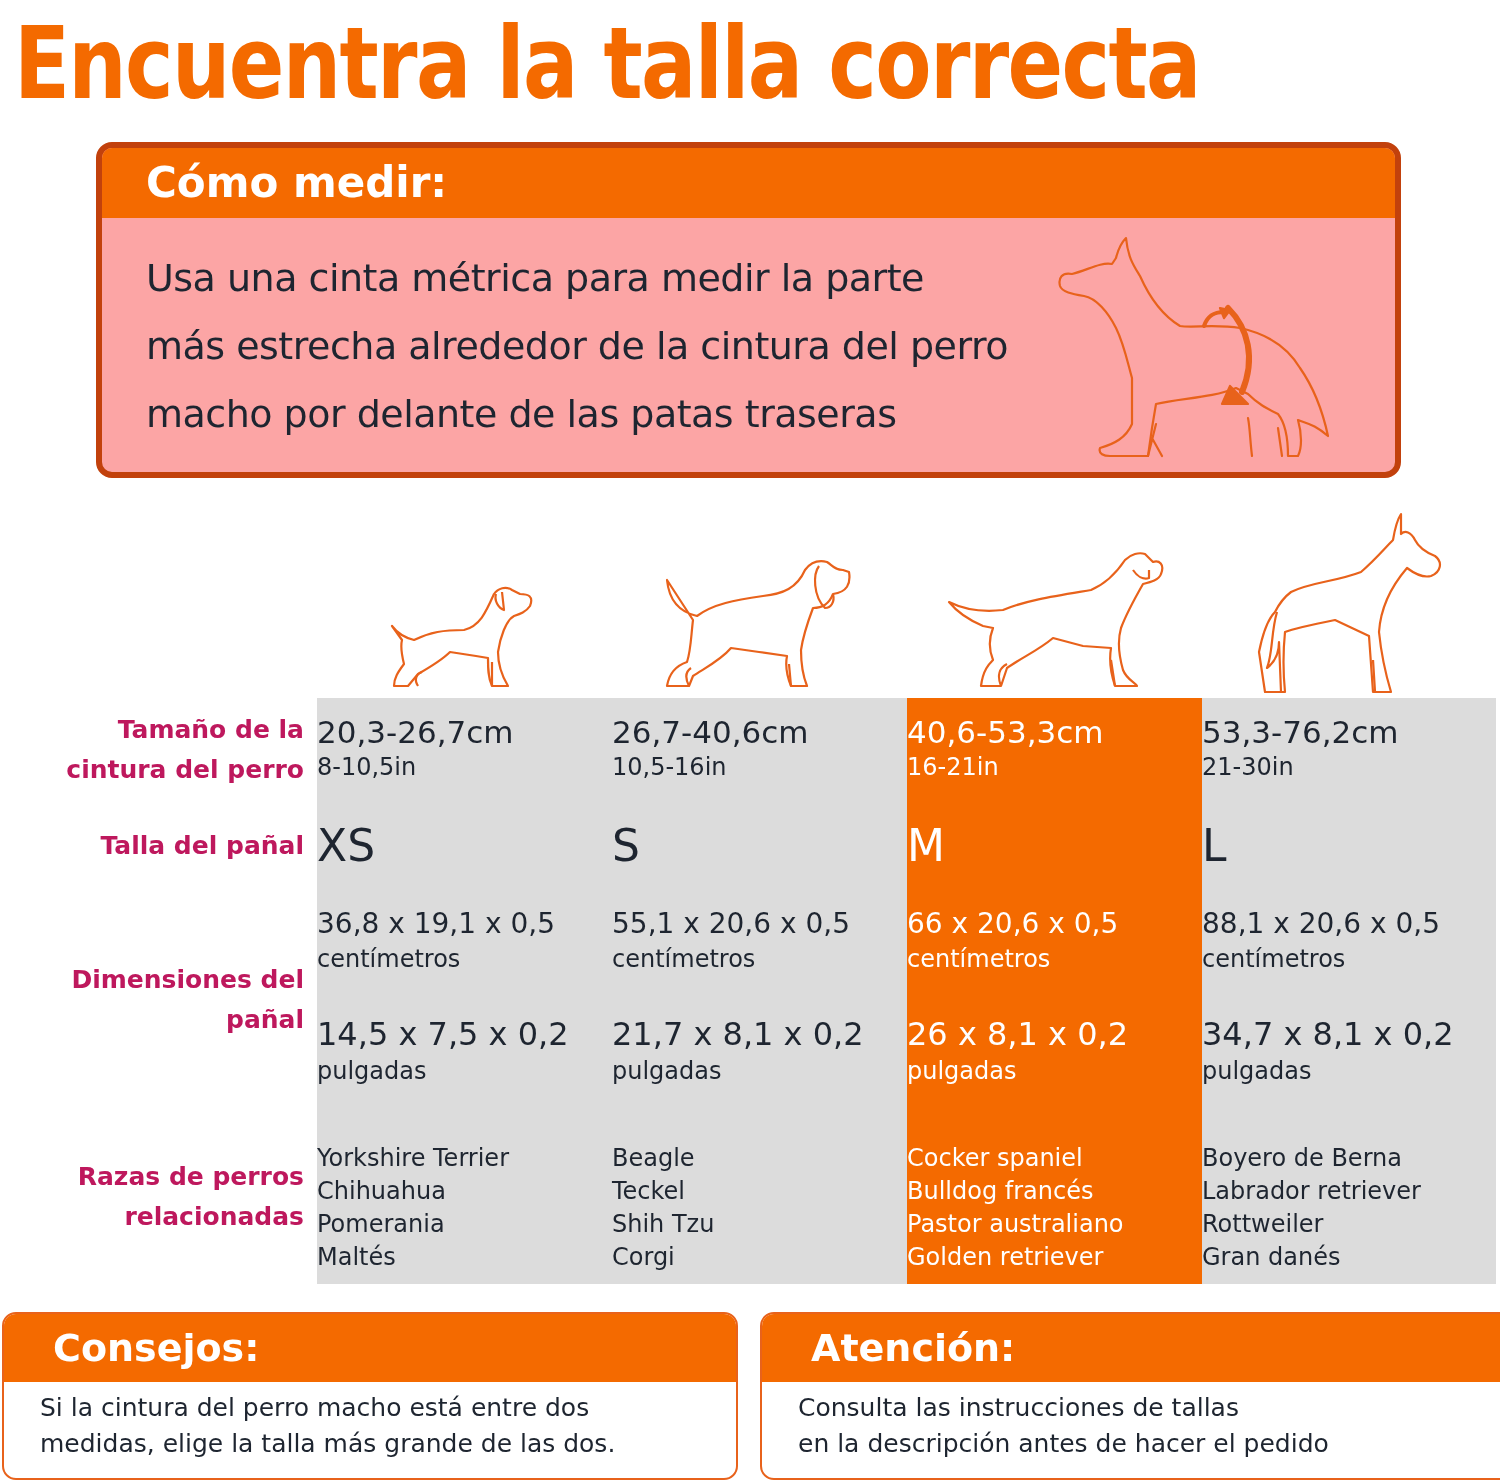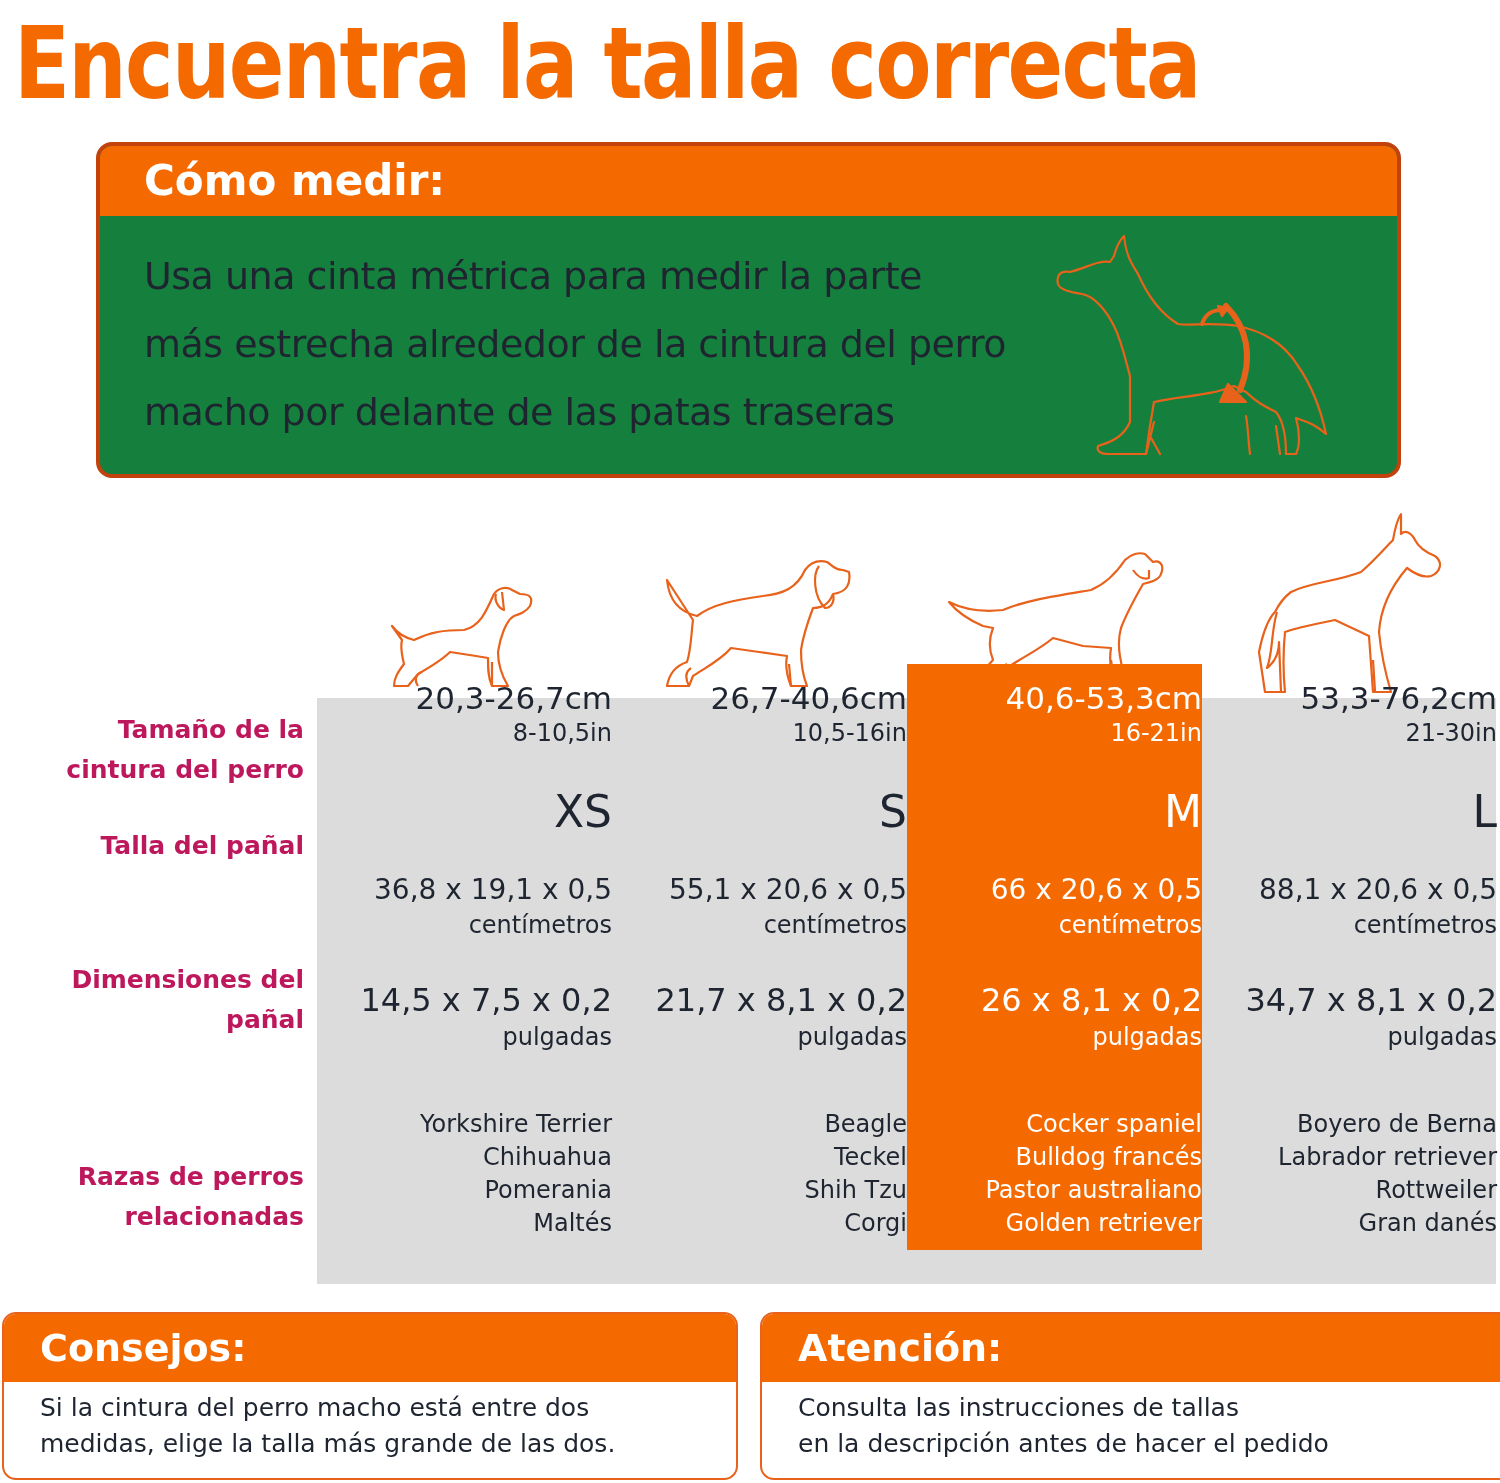--- a/index.html
+++ b/index.html
@@ -9,42 +9,42 @@
     .main-title {
       position: absolute; left: 14px; top: 4px; width: 1480px;
       font-family: "DejaVu Sans", sans-serif; font-weight: bold;
       font-size: 100px; line-height: 120px; letter-spacing: -2px;
       color: #f46a00; white-space: nowrap;
       transform: scaleX(0.82); transform-origin: left top;
     }
 
     .measure-box {
       position: absolute; left: 96px; top: 142px; width: 1305px; height: 336px;
-      border: 4px solid #c2410c; border-radius: 16px; overflow: hidden; background: #15803d;
+      border: 6px solid #c2410c; border-radius: 16px; overflow: hidden; background: #fca5a5;
     }
     .measure-box .box-header {
       height: 70px; background: #f46a00; padding-left: 44px;
       font-weight: bold; font-size: 42px; line-height: 70px; color: #fff;
     }
     .measure-box .box-text {
       position: absolute; left: 44px; top: 96px; width: 940px;
       font-size: 38px; line-height: 68px; color: #1e2530; letter-spacing: -0.5px;
     }
     .measure-box .box-text span { display: block; white-space: nowrap; }
     .measure-dog { position: absolute; left: 950px; top: 80px; width: 290px; height: 240px; }
 
     .dog-icon { position: absolute; }
 
     .table {
       position: absolute; left: 317px; top: 698px; width: 1179px; height: 586px;
       background: #dcdcdc;
     }
     .col {
-      position: absolute; top: 664px; height: 586px; width: 295px;
-      text-align: right; color: #1e2530;
+      position: absolute; top: 698px; height: 586px; width: 295px;
+      text-align: left; color: #1e2530;
     }
     .col.highlight { background: #f46a00; color: #ffffff; }
     .col .waist-cm { position: absolute; left: 0; right: 0; top: 14px; font-size: 31px; line-height: 40px; }
     .col .waist-in { position: absolute; left: 0; right: 0; top: 54px; font-size: 24px; line-height: 30px; }
     .col .size { position: absolute; left: 0; right: 0; top: 120px; font-size: 44px; line-height: 56px; }
     .col .dim-cm { position: absolute; left: 0; right: 0; top: 208px; font-size: 28px; line-height: 36px; }
     .col .dim-cm-unit { position: absolute; left: 0; right: 0; top: 246px; font-size: 24px; line-height: 30px; }
     .col .dim-in { position: absolute; left: 0; right: 0; top: 318px; font-size: 32px; line-height: 36px; }
     .col .dim-in-unit { position: absolute; left: 0; right: 0; top: 358px; font-size: 24px; line-height: 30px; }
     .col .breeds { position: absolute; left: 0; right: 0; top: 444px; font-size: 24px; line-height: 33px; }
@@ -54,21 +54,21 @@
     .row-label {
       position: absolute; left: 0; width: 304px; text-align: right;
       font-weight: bold; font-size: 25px; line-height: 40px; color: #be185d;
     }
 
     .note-box {
       position: absolute; top: 1312px; height: 168px;
       border: 2px solid #e8621b; border-radius: 14px; overflow: hidden; background: #fff;
     }
     .note-box .note-header {
-      height: 68px; background: #f46a00; padding-left: 36px;
+      height: 68px; background: #f46a00; padding-left: 49px;
       font-weight: bold; font-size: 38px; line-height: 68px; color: #fff;
     }
     .note-box .note-text {
       padding-left: 36px; padding-top: 8px;
       font-size: 25px; line-height: 36px; color: #1e2530; white-space: nowrap;
     }
   </style>
 </head>
 <body>
 

